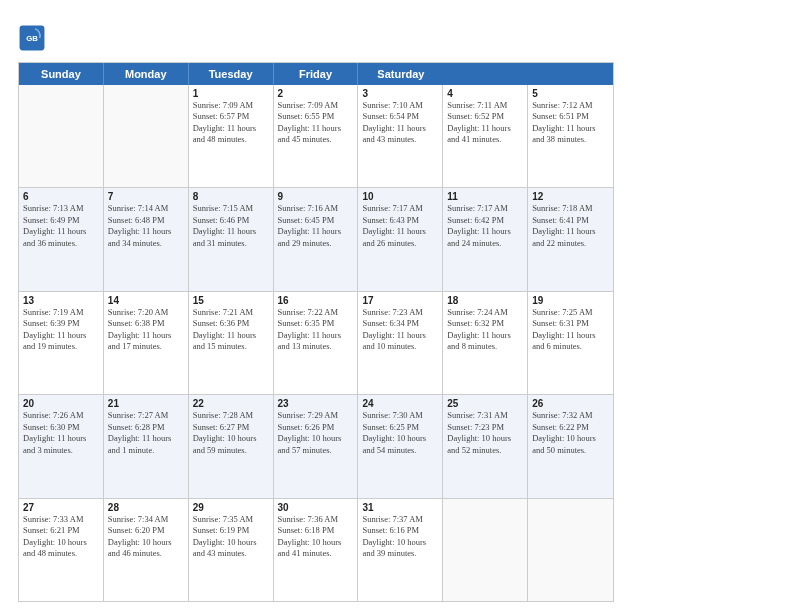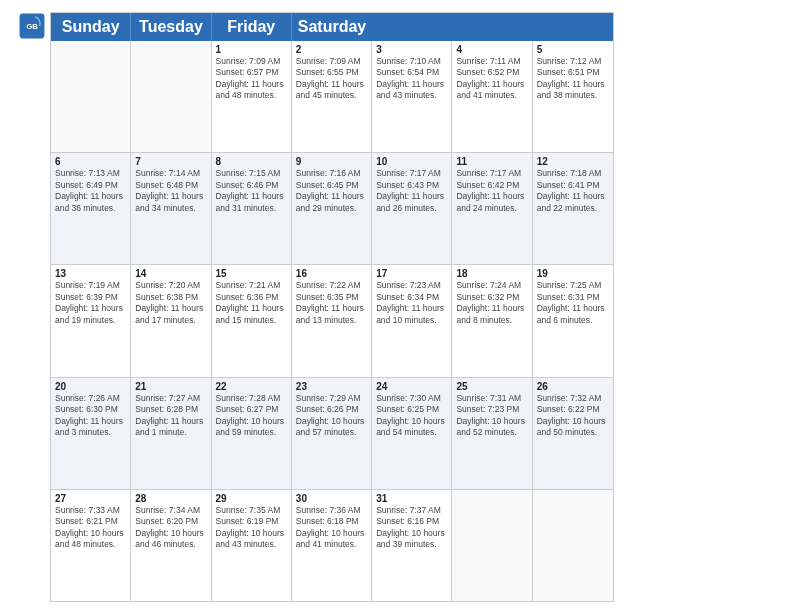--- a/index.html
+++ b/index.html
@@ -6,22 +6,23 @@
     body {
       width: 792px;
       height: 612px;
       font-family: Arial, sans-serif;
       background: #fff;
       overflow: hidden;
     }
     .page {
       width: 632px;
       height: 612px;
-      padding: 12px 18px 10px 18px;
-      display: flex;
+      padding: 24px 18px 10px 18px;
+      display: flex;
+      flex-direction: column;
     }
     .header {
       display: flex;
       justify-content: space-between;
       align-items: flex-start;
       margin-bottom: 10px;
     }
     .logo {
       display: flex;
       align-items: center;
@@ -57,21 +58,21 @@
       flex-direction: column;
       border: 1px solid #ccc;
     }
     .cal-header {
       display: grid;
       grid-template-columns: repeat(7, 1fr);
       background: #2d6db5;
     }
     .cal-header-cell {
       color: #fff;
-      font-size: 16px;
+      font-size: 11px;
       font-weight: bold;
       text-align: center;
       padding: 5px 2px;
       border-right: 1px solid #5590cc;
     }
     .cal-header-cell:last-child { border-right: none; }
     .cal-body {
       display: flex;
       flex-direction: column;
       flex: 1;
@@ -98,20 +99,21 @@
       font-size: 10px;
       font-weight: bold;
       color: #222;
       display: block;
       margin-bottom: 1px;
     }
     .cell-text {
       font-size: 8.5px;
       color: #444;
       line-height: 1.35;
+      font-family: Liberation Serif, serif;
     }
     .stripe { background: #f0f4fa; }
   </style>
 </head>
 <body>
 
 <div class="page">
   <div class="header">
     <div class="logo">
       <svg class="logo-icon" viewBox="0 0 36 36">
@@ -126,20 +128,21 @@
     </div>
     <div class="title-block">
       <div class="month-year"></div>
       <div class="location"></div>
     </div>
   </div>
 
   <div class="calendar">
     <div class="cal-header">
     <div class="cal-header-cell">Sunday</div>
+        <div class="cal-header-cell">Monday</div>
         <div class="cal-header-cell">Tuesday</div>
         <div class="cal-header-cell">Friday</div>
         <div class="cal-header-cell">Saturday</div>
       </div>
     <div class="cal-body">
     <div class="cal-row">
           <div class="cal-cell empty"></div>
           <div class="cal-cell empty"></div>
           <div class="cal-cell">
             <span class="day-num">1</span>

